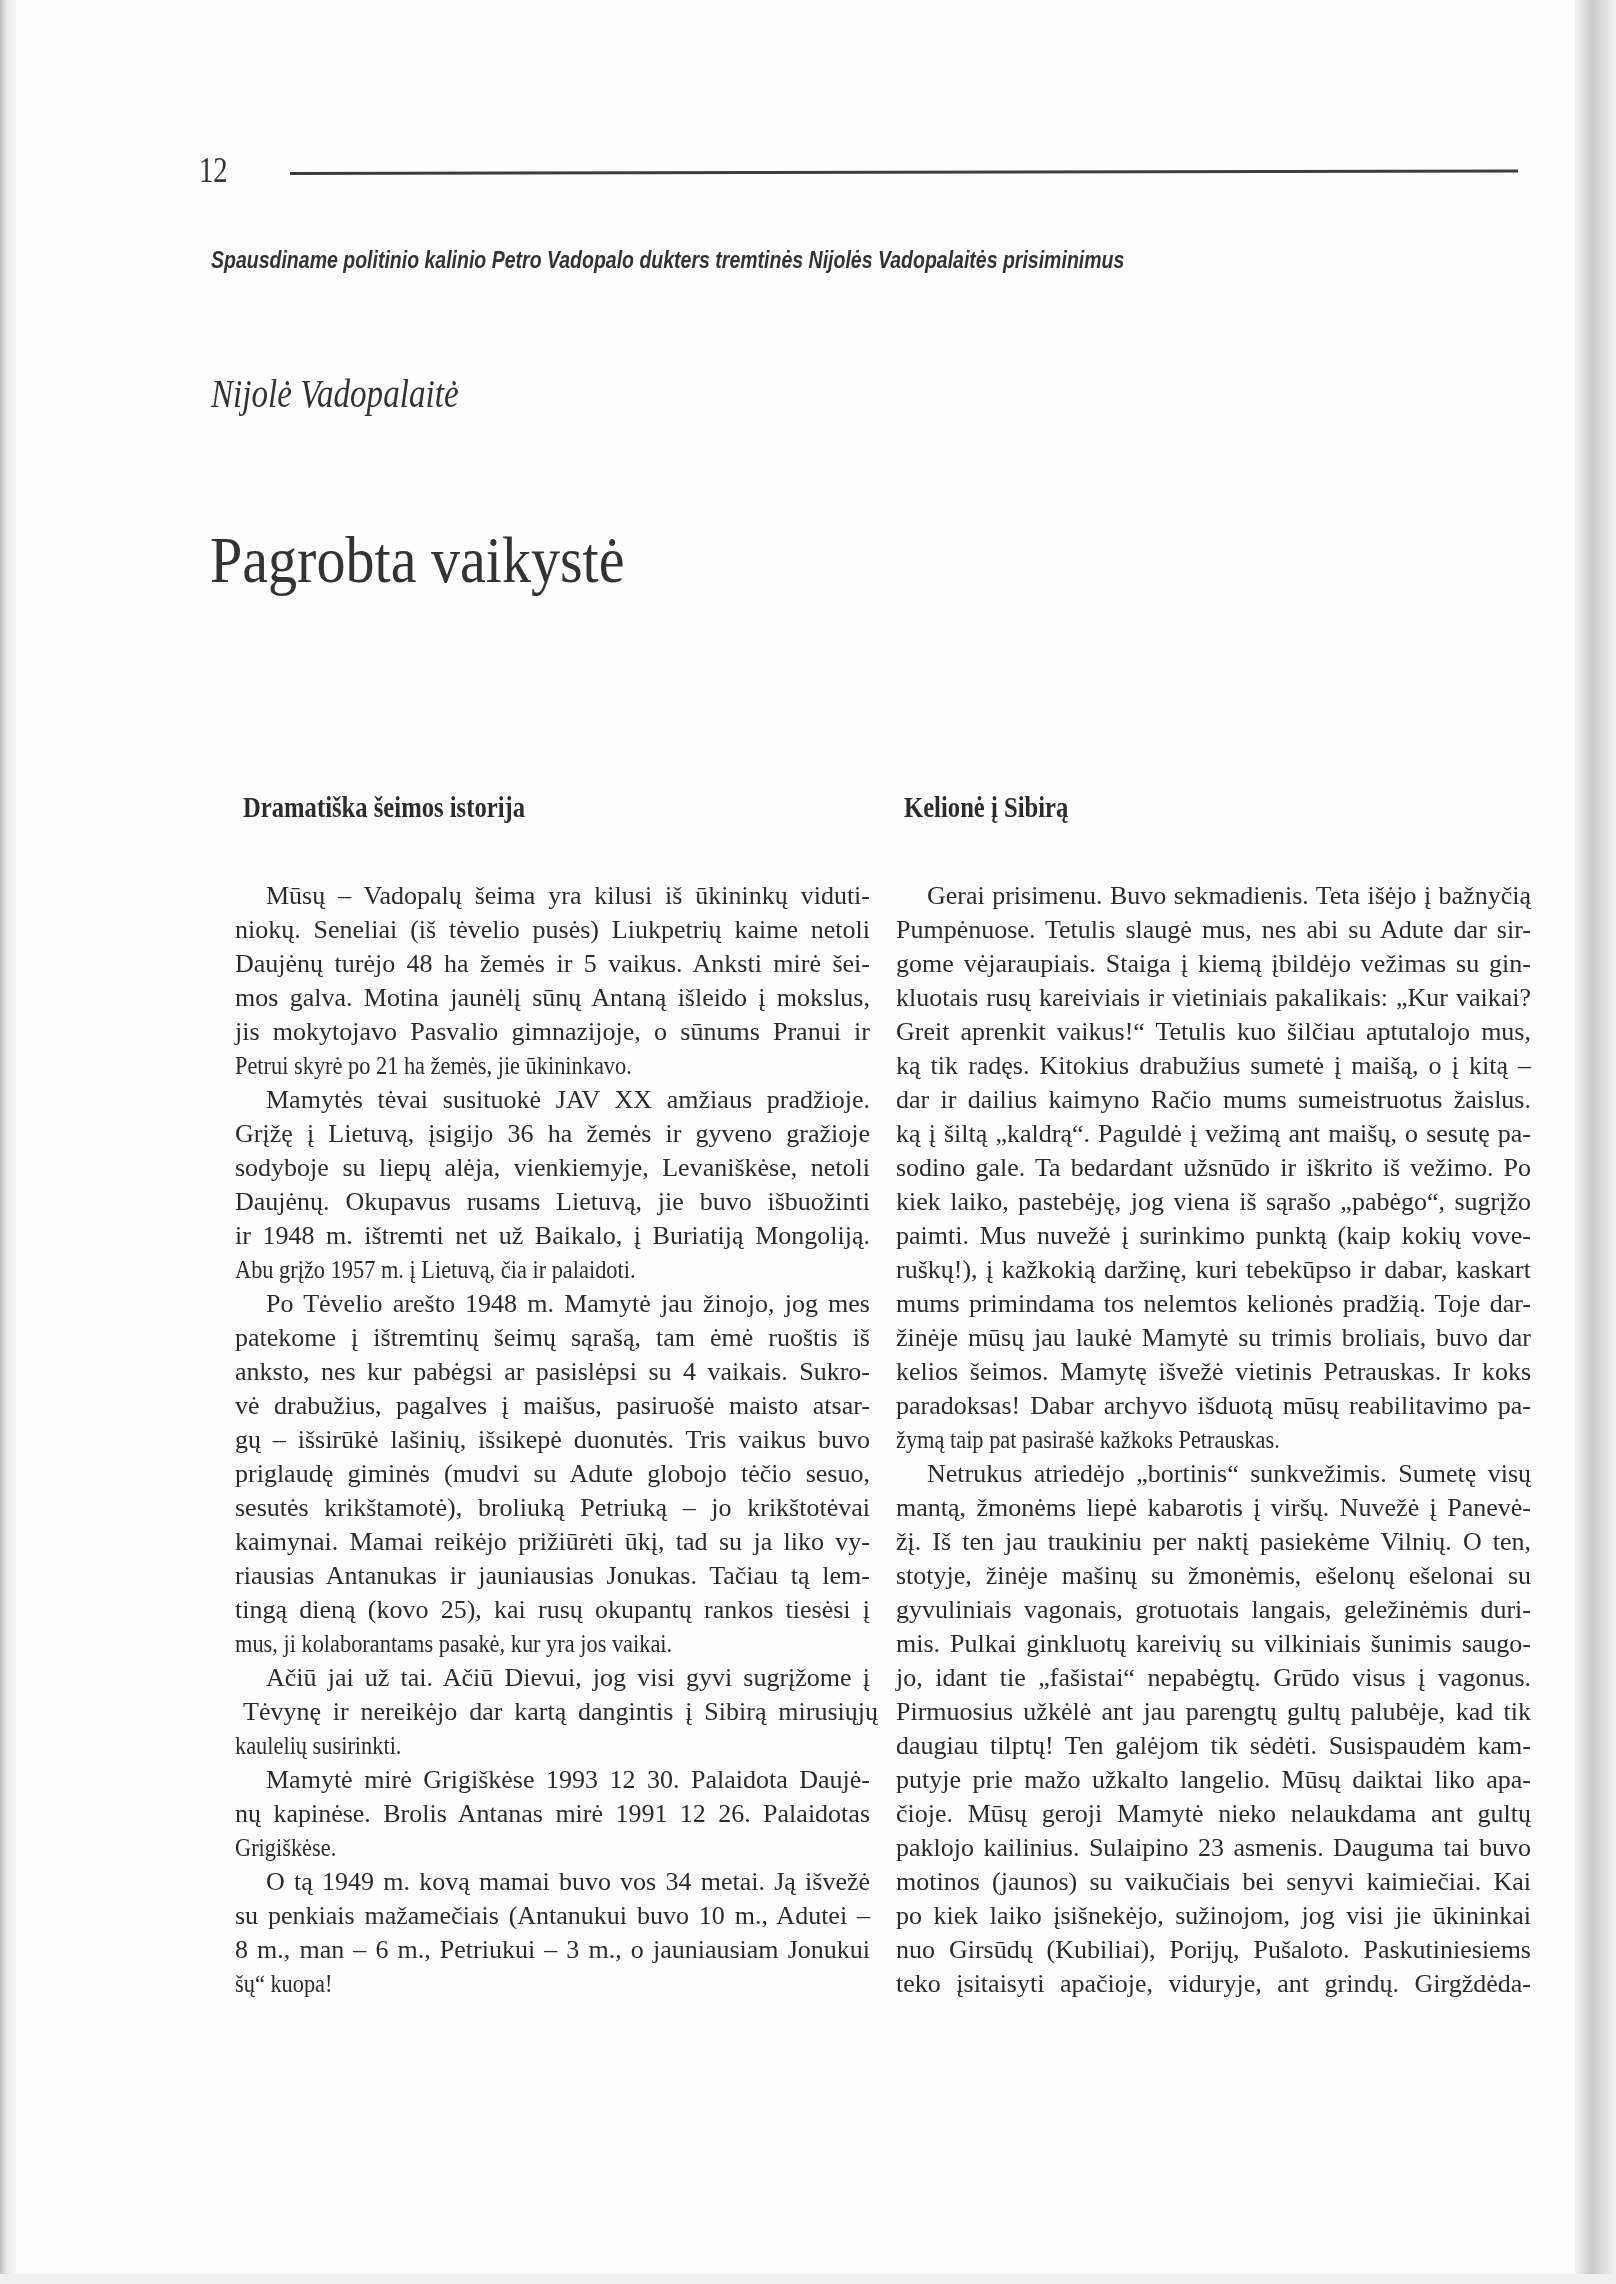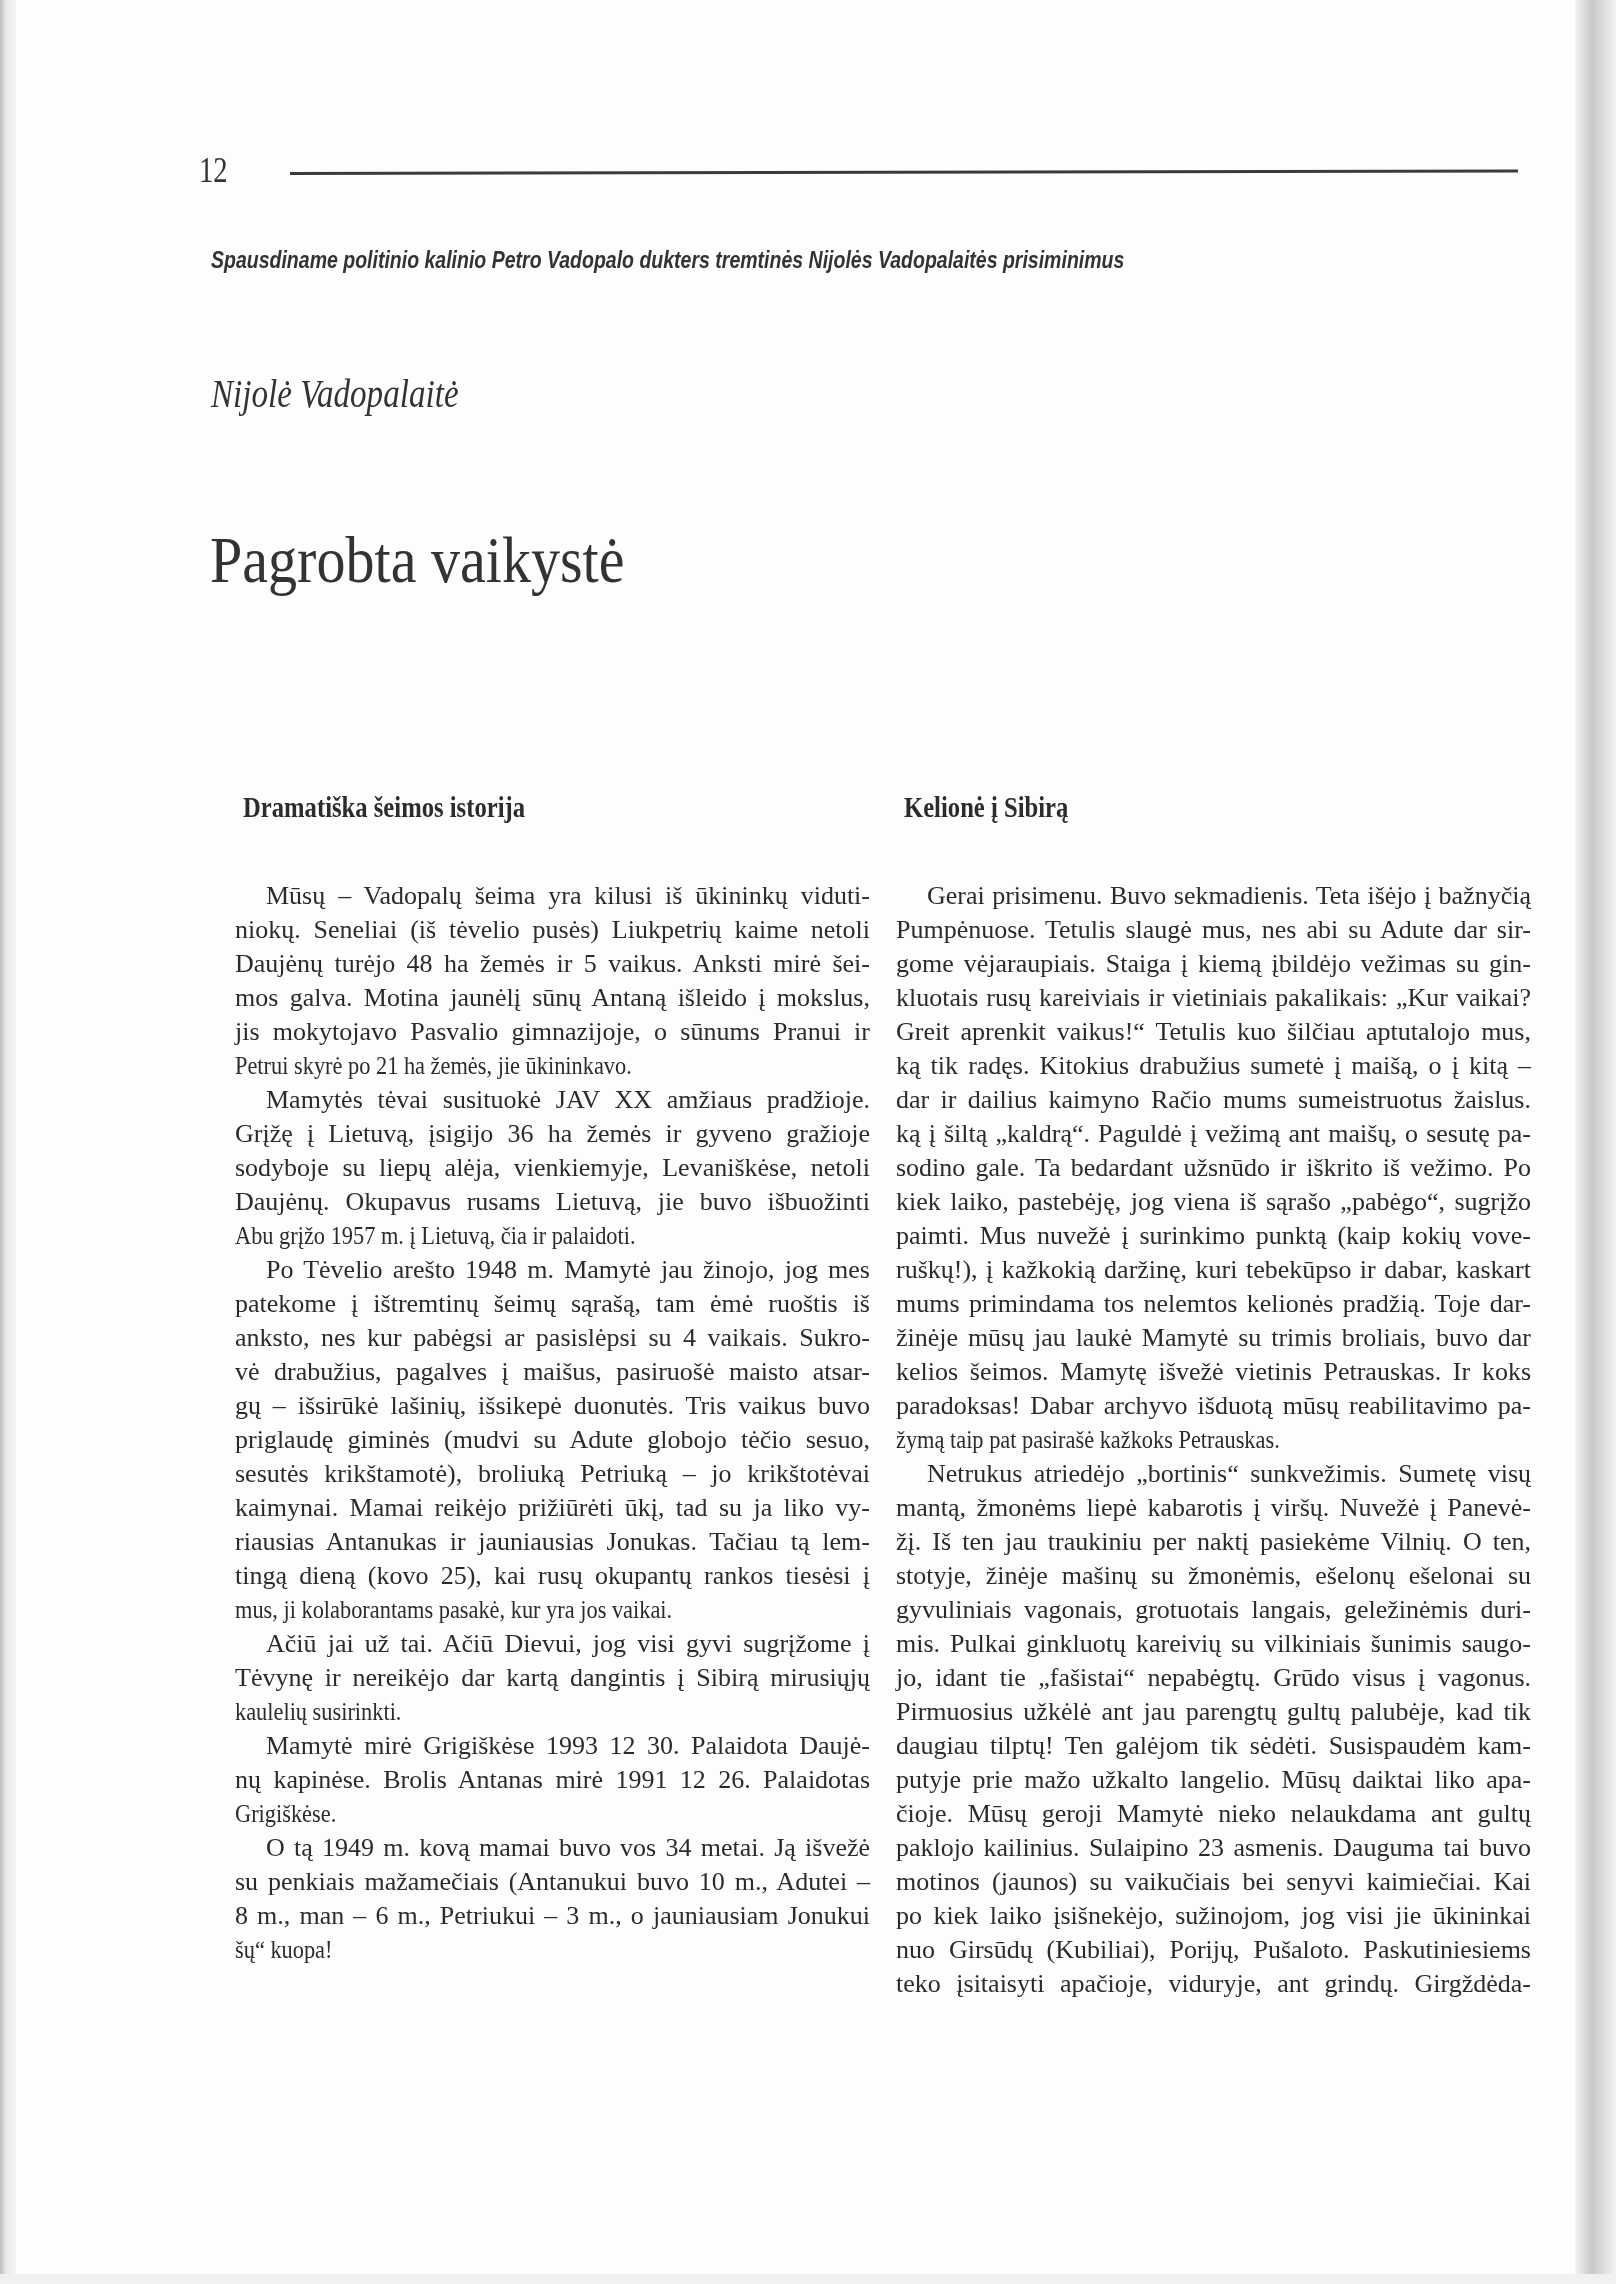--- a/index.html
+++ b/index.html
@@ -77,34 +77,35 @@
       <span class="line indent" style="white-space: nowrap; display: block; transform: scaleX(1); width: 604px; transform-origin: left top;">Mūsų – Vadopalų šeima yra kilusi iš ūkininkų viduti-</span>
       <span class="line" style="white-space: nowrap; display: block; transform: scaleX(1); width: 635px; transform-origin: left top;">niokų. Seneliai (iš tėvelio pusės) Liukpetrių kaime netoli</span>
       <span class="line" style="white-space: nowrap; display: block; transform: scaleX(1); width: 635px; transform-origin: left top;">Daujėnų turėjo 48 ha žemės ir 5 vaikus. Anksti mirė šei-</span>
       <span class="line" style="white-space: nowrap; display: block; transform: scaleX(1); width: 635px; transform-origin: left top;">mos galva. Motina jaunėlį sūnų Antaną išleido į mokslus,</span>
       <span class="line" style="white-space: nowrap; display: block; transform: scaleX(1); width: 635px; transform-origin: left top;">jis mokytojavo Pasvalio gimnazijoje, o sūnums Pranui ir</span>
       <span class="line last" style="white-space: nowrap; display: block; transform: scaleX(0.86); transform-origin: left top;">Petrui skyrė po 21 ha žemės, jie ūkininkavo.</span>
       <span class="line indent" style="white-space: nowrap; display: block; transform: scaleX(1); width: 604px; transform-origin: left top;">Mamytės tėvai susituokė JAV XX amžiaus pradžioje.</span>
       <span class="line" style="white-space: nowrap; display: block; transform: scaleX(1); width: 635px; transform-origin: left top;">Grįžę į Lietuvą, įsigijo 36 ha žemės ir gyveno gražioje</span>
       <span class="line" style="white-space: nowrap; display: block; transform: scaleX(1); width: 635px; transform-origin: left top;">sodyboje su liepų alėja, vienkiemyje, Levaniškėse, netoli</span>
       <span class="line" style="white-space: nowrap; display: block; transform: scaleX(1); width: 635px; transform-origin: left top;">Daujėnų. Okupavus rusams Lietuvą, jie buvo išbuožinti</span>
+      <span class="line" style="white-space: nowrap; display: block; transform: scaleX(1); width: 635px; transform-origin: left top;">ir 1948 m. ištremti net už Baikalo, į Buriatiją Mongoliją.</span>
       <span class="line last" style="white-space: nowrap; display: block; transform: scaleX(0.86); transform-origin: left top;">Abu grįžo 1957 m. į Lietuvą, čia ir palaidoti.</span>
       <span class="line indent" style="white-space: nowrap; display: block; transform: scaleX(1); width: 604px; transform-origin: left top;">Po Tėvelio arešto 1948 m. Mamytė jau žinojo, jog mes</span>
       <span class="line" style="white-space: nowrap; display: block; transform: scaleX(1); width: 635px; transform-origin: left top;">patekome į ištremtinų šeimų sąrašą, tam ėmė ruoštis iš</span>
       <span class="line" style="white-space: nowrap; display: block; transform: scaleX(1); width: 635px; transform-origin: left top;">anksto, nes kur pabėgsi ar pasislėpsi su 4 vaikais. Sukro-</span>
       <span class="line" style="white-space: nowrap; display: block; transform: scaleX(1); width: 635px; transform-origin: left top;">vė drabužius, pagalves į maišus, pasiruošė maisto atsar-</span>
       <span class="line" style="white-space: nowrap; display: block; transform: scaleX(1); width: 635px; transform-origin: left top;">gų – išsirūkė lašinių, išsikepė duonutės. Tris vaikus buvo</span>
       <span class="line" style="white-space: nowrap; display: block; transform: scaleX(1); width: 635px; transform-origin: left top;">priglaudę giminės (mudvi su Adute globojo tėčio sesuo,</span>
       <span class="line" style="white-space: nowrap; display: block; transform: scaleX(1); width: 635px; transform-origin: left top;">sesutės krikštamotė), broliuką Petriuką – jo krikštotėvai</span>
       <span class="line" style="white-space: nowrap; display: block; transform: scaleX(1); width: 635px; transform-origin: left top;">kaimynai. Mamai reikėjo prižiūrėti ūkį, tad su ja liko vy-</span>
       <span class="line" style="white-space: nowrap; display: block; transform: scaleX(1); width: 635px; transform-origin: left top;">riausias Antanukas ir jauniausias Jonukas. Tačiau tą lem-</span>
       <span class="line" style="white-space: nowrap; display: block; transform: scaleX(1); width: 635px; transform-origin: left top;">tingą dieną (kovo 25), kai rusų okupantų rankos tiesėsi į</span>
       <span class="line last" style="white-space: nowrap; display: block; transform: scaleX(0.86); transform-origin: left top;">mus, ji kolaborantams pasakė, kur yra jos vaikai.</span>
       <span class="line indent" style="white-space: nowrap; display: block; transform: scaleX(1); width: 604px; transform-origin: left top;">Ačiū jai už tai. Ačiū Dievui, jog visi gyvi sugrįžome į</span>
-      <span class="line" style="white-space: nowrap; display: block; transform: scaleX(1); width: 635px; transform-origin: left top;">Tėvynę ir nereikėjo dar kartą dangintis į Sibirą mirusiųjų</span>
+      <span class="line" style="white-space: nowrap; display: block; transform: scaleX(1); width: 635px; transform-origin: left top; margin-left: 8px;">Tėvynę ir nereikėjo dar kartą dangintis į Sibirą mirusiųjų</span>
       <span class="line last" style="white-space: nowrap; display: block; transform: scaleX(0.86); transform-origin: left top;">kaulelių susirinkti.</span>
       <span class="line indent" style="white-space: nowrap; display: block; transform: scaleX(1); width: 604px; transform-origin: left top;">Mamytė mirė Grigiškėse 1993 12 30. Palaidota Daujė-</span>
       <span class="line" style="white-space: nowrap; display: block; transform: scaleX(1); width: 635px; transform-origin: left top;">nų kapinėse. Brolis Antanas mirė 1991 12 26. Palaidotas</span>
       <span class="line last" style="white-space: nowrap; display: block; transform: scaleX(0.86); transform-origin: left top;">Grigiškėse.</span>
       <span class="line indent" style="white-space: nowrap; display: block; transform: scaleX(1); width: 604px; transform-origin: left top;">O tą 1949 m. kovą mamai buvo vos 34 metai. Ją išvežė</span>
       <span class="line" style="white-space: nowrap; display: block; transform: scaleX(1); width: 635px; transform-origin: left top;">su penkiais mažamečiais (Antanukui buvo 10 m., Adutei –</span>
       <span class="line" style="white-space: nowrap; display: block; transform: scaleX(1); width: 635px; transform-origin: left top;">8 m., man – 6 m., Petriukui – 3 m., o jauniausiam Jonukui</span>
       <span class="line last" style="white-space: nowrap; display: block; transform: scaleX(0.86); transform-origin: left top;">šų“ kuopa!</span>
     </div>
 </section>

